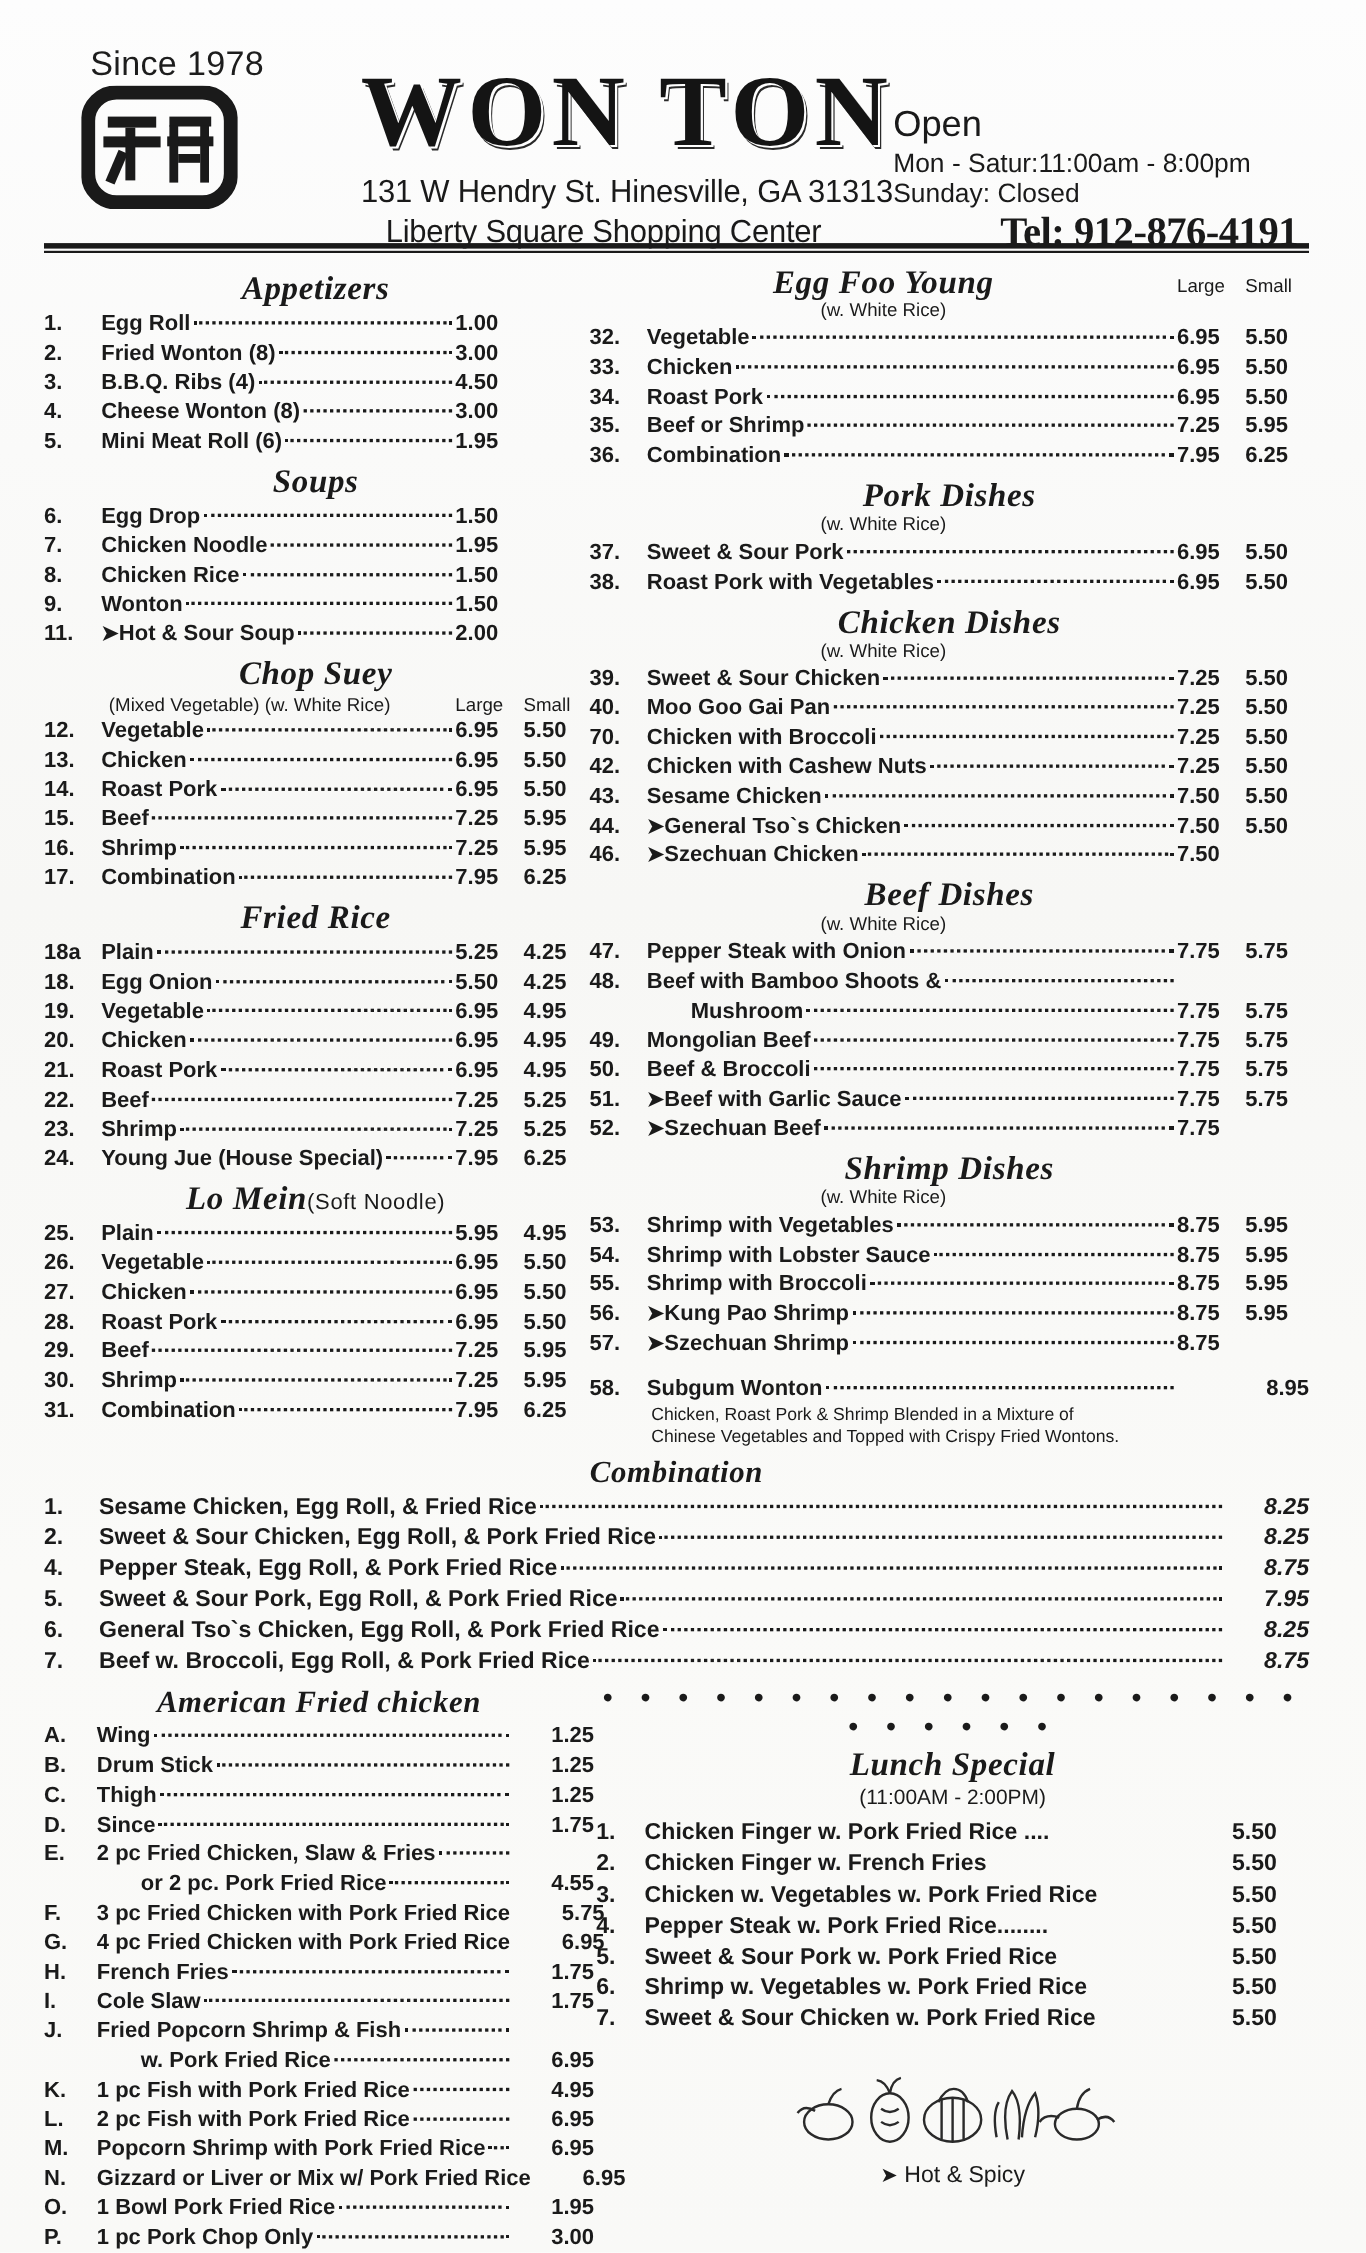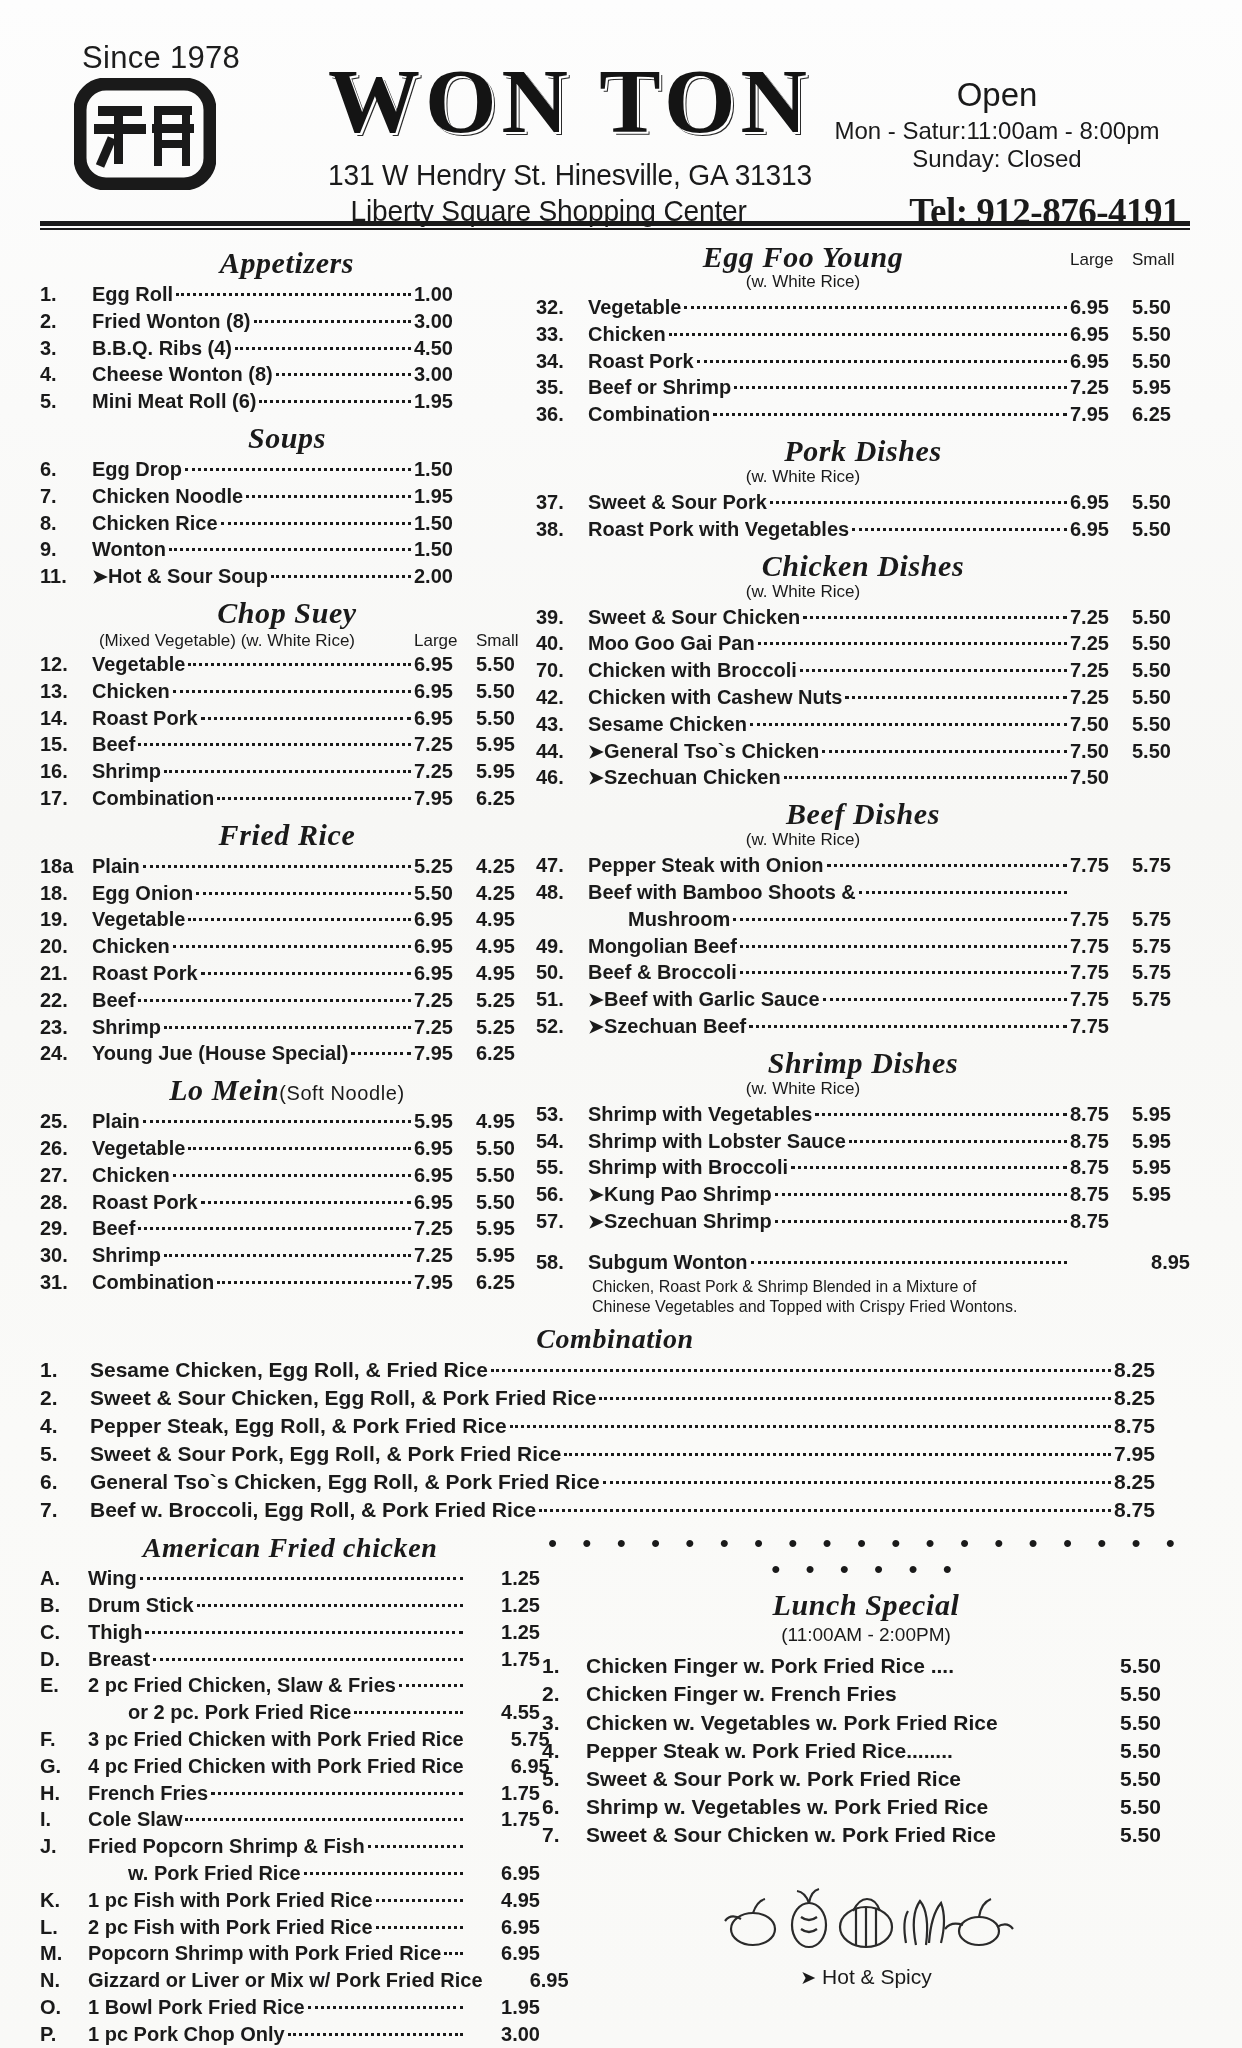--- a/index.html
+++ b/index.html
@@ -45,22 +45,21 @@
   }
   .addr1 {
     font-size: 29px; margin-top: 14px; letter-spacing: -.2px;
     transform: scaleX(.97);
   }
   .addr2 {
     font-size: 29px; margin-top: 3px; letter-spacing: -.2px;
     transform: scaleX(.97) translateX(-22px);
   }
   .hours {
-    position: absolute; right: 8px; top: 46px; width: 370px;
-    text-align: center;
+    position: absolute; right: 8px; top: 64px; width: 370px;
   }
   .hours .open { font-size: 33px; margin-bottom: 3px; }
   .hours .line { font-size: 24px; line-height: 1.18; }
   .tel {
     position: absolute; right: 10px; top: 160px;
     font-family: "Liberation Serif", serif;
     font-size: 37px; font-weight: 700; letter-spacing: -.5px;
   }
   .rule {
     margin: 6px 0 0 0;
@@ -116,21 +115,21 @@
 
   .chili {
     display: inline-block; width: 14px; margin-right: 2px;
     font-size: 19px; transform: scaleX(-1) rotate(-8px);
   }
 
   
   .combo-wrap { margin-top: 4px; }
   .combo .item { font-size: 21px; }
   .combo .item .num { width: 50px; }
-  .combo .item .p1 { width: 76px; text-align: left; }
+  .combo .item .p1 { width: 76px; text-align: right; font-style: italic; }
 
   
   .bottom { display: flex; margin-top: 2px; }
   .bcolL { width: 500px; }
   .bcolR { width: 662px; margin-left: 2px; position: relative; }
 
   .afc .item { font-size: 20px; }
   .afc .item .num { width: 48px; }
   .afc .item .p1 { width: 74px; text-align: right; }
 
@@ -725,21 +724,21 @@
             <span class="p1 single">1.25</span>
           </div>
           <div class="item">
             <span class="num">C.</span>
             <span class="nm">Thigh</span>
             <span class="dots"></span>
             <span class="p1 single">1.25</span>
           </div>
           <div class="item">
             <span class="num">D.</span>
-            <span class="nm">Breast</span>
+            <span class="nm">Since</span>
             <span class="dots"></span>
             <span class="p1 single">1.75</span>
           </div>
           <div class="item">
             <span class="num">E.</span>
             <span class="nm">2 pc Fried Chicken, Slaw &amp; Fries</span>
             <span class="dots"></span>
             <span class="p1 single"></span>
           </div>
           <div class="item cont">

